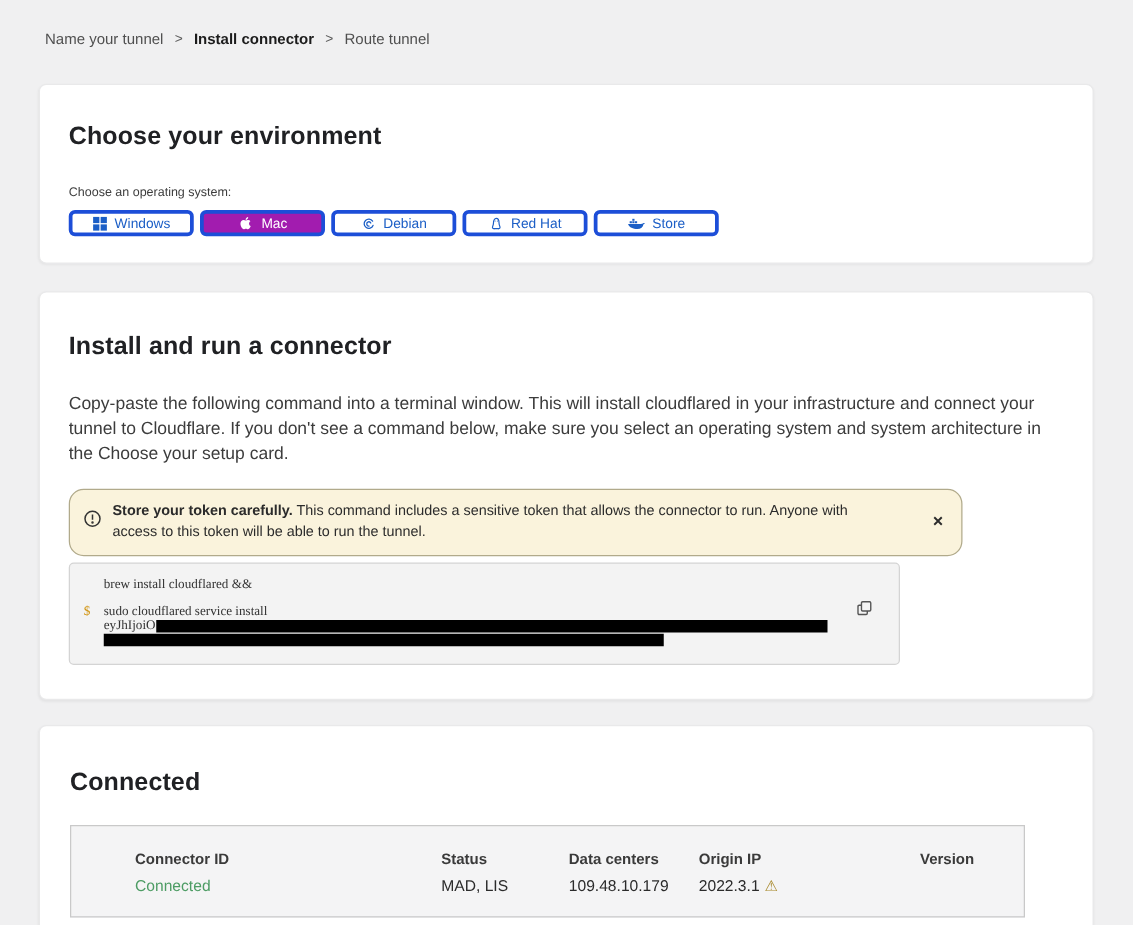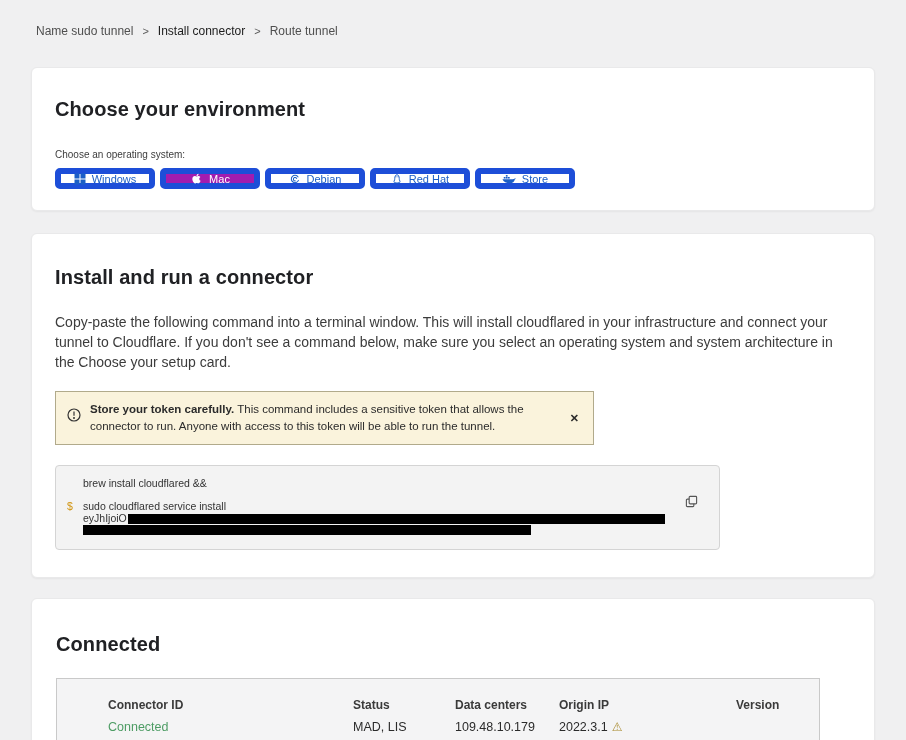--- a/index.html
+++ b/index.html
@@ -14,63 +14,63 @@
   
   .breadcrumb {
     margin: 0 0 29px 5px;
     font-size: 12px;
     color: #4f4f4f;
     display: flex;
     align-items: center;
     gap: 9px;
   }
   .crumb { cursor: default; }
-  .crumb.active { font-weight: normal; color: #1c1c1c; }
+  .crumb.active { font-weight: bold; color: #1c1c1c; }
   .crumb-sep { color: #5a5a5a; font-size: 11px; }
 
   
   .card {
     background: #ffffff;
     border: 1px solid #e9e9ea;
     border-radius: 6px;
     box-shadow: 0 1px 2px rgba(0,0,0,0.05);
   }
   .card h2 { font-size: 20px; font-weight: bold; color: #202124; letter-spacing: .1px; }
 
   
   .card-env { padding: 30px 23px 21px 23px; margin-bottom: 22px; }
   .os-label { font-size: 10px; color: #3d3d3d; margin: 28px 0 8px 0; }
   .os-row { display: flex; gap: 5px; }
   .os-btn {
     width: 100px; height: 21px;
-    border: 6px solid #1d4ed8;
+    border: 3px solid #1d4ed8;
     border-radius: 5px;
     background: #fff;
     color: #1b5ec6;
     font-size: 11px;
     font-family: "Liberation Sans", sans-serif;
     display: flex; align-items: center; justify-content: center;
     gap: 6px;
     cursor: pointer;
   }
   .os-btn .oicon { display: flex; align-items: center; }
   .os-btn.selected { background: #a21caf; color: #ffffff; }
 
   
   .card-install { padding: 32px 23px 27px 23px; margin-bottom: 20px; }
   .install-desc {
     font-size: 14px; line-height: 20px; color: #3c3c3c;
     margin: 23px 0 19px 0;
   }
 
   .warning-banner {
-    width: 539px;
+    width: 715px;
     background: #faf3dc;
     border: 1px solid #b1aa8b;
-    border-radius: 0;
+    border-radius: 12px;
     padding: 9px 12px 9px 11px;
     display: flex;
     align-items: flex-start;
     gap: 9px;
     font-size: 11.5px;
     line-height: 17px;
     color: #2b2b2b;
   }
   .warning-banner .wicon { flex: 0 0 auto; margin-top: 7px; }
   .warning-text { flex: 1 1 auto; padding-right: 30px; }
@@ -79,26 +79,26 @@
     flex: 0 0 auto;
     align-self: center;
     font-size: 11px; font-weight: bold; color: #2b2b2b;
     cursor: pointer; line-height: 1;
     padding: 2px;
   }
 
   .terminal {
     position: relative;
     width: 665px;
-    margin-top: 20px;
+    margin-top: 5px;
     background: #f3f3f3;
     border: 1px solid #d4d4d4;
     border-radius: 4px;
     padding: 11px 0 14px 0;
-    font-family: Liberation Sans, sans-serif;
+    font-family: Liberation Serif, serif;
     font-size: 10.5px;
     color: #333333;
   }
   .term-line1 { padding-left: 27px; margin-bottom: 11px; }
   .term-row { display: flex; }
   .term-prompt { width: 27px; padding-left: 11px; color: #d0930e; }
   .term-cmd { flex: 1; }
   .token-line { white-space: nowrap; }
   .redact-bar {
     display: inline-block;
@@ -134,21 +134,21 @@
   .status-connected { color: #4d9c64; }
   .version-cell { display: flex; align-items: center; gap: 4px; }
   .warn-tri { color: #a8892c; font-size: 12px; line-height: 1; }
 </style>
 </head>
 <body>
 
 <div class="page">
 
   <div class="breadcrumb">
-    <span class="crumb">Name sudo tunnel</span>
+    <span class="crumb">Name your tunnel</span>
     <span class="crumb-sep">&gt;</span>
     <span class="crumb active">Install connector</span>
     <span class="crumb-sep">&gt;</span>
     <span class="crumb">Route tunnel</span>
   </div>
 
   <div class="card card-env">
     <h2>Choose your environment</h2>
     <div class="os-label">Choose an operating system:</div>
     <div class="os-row">

